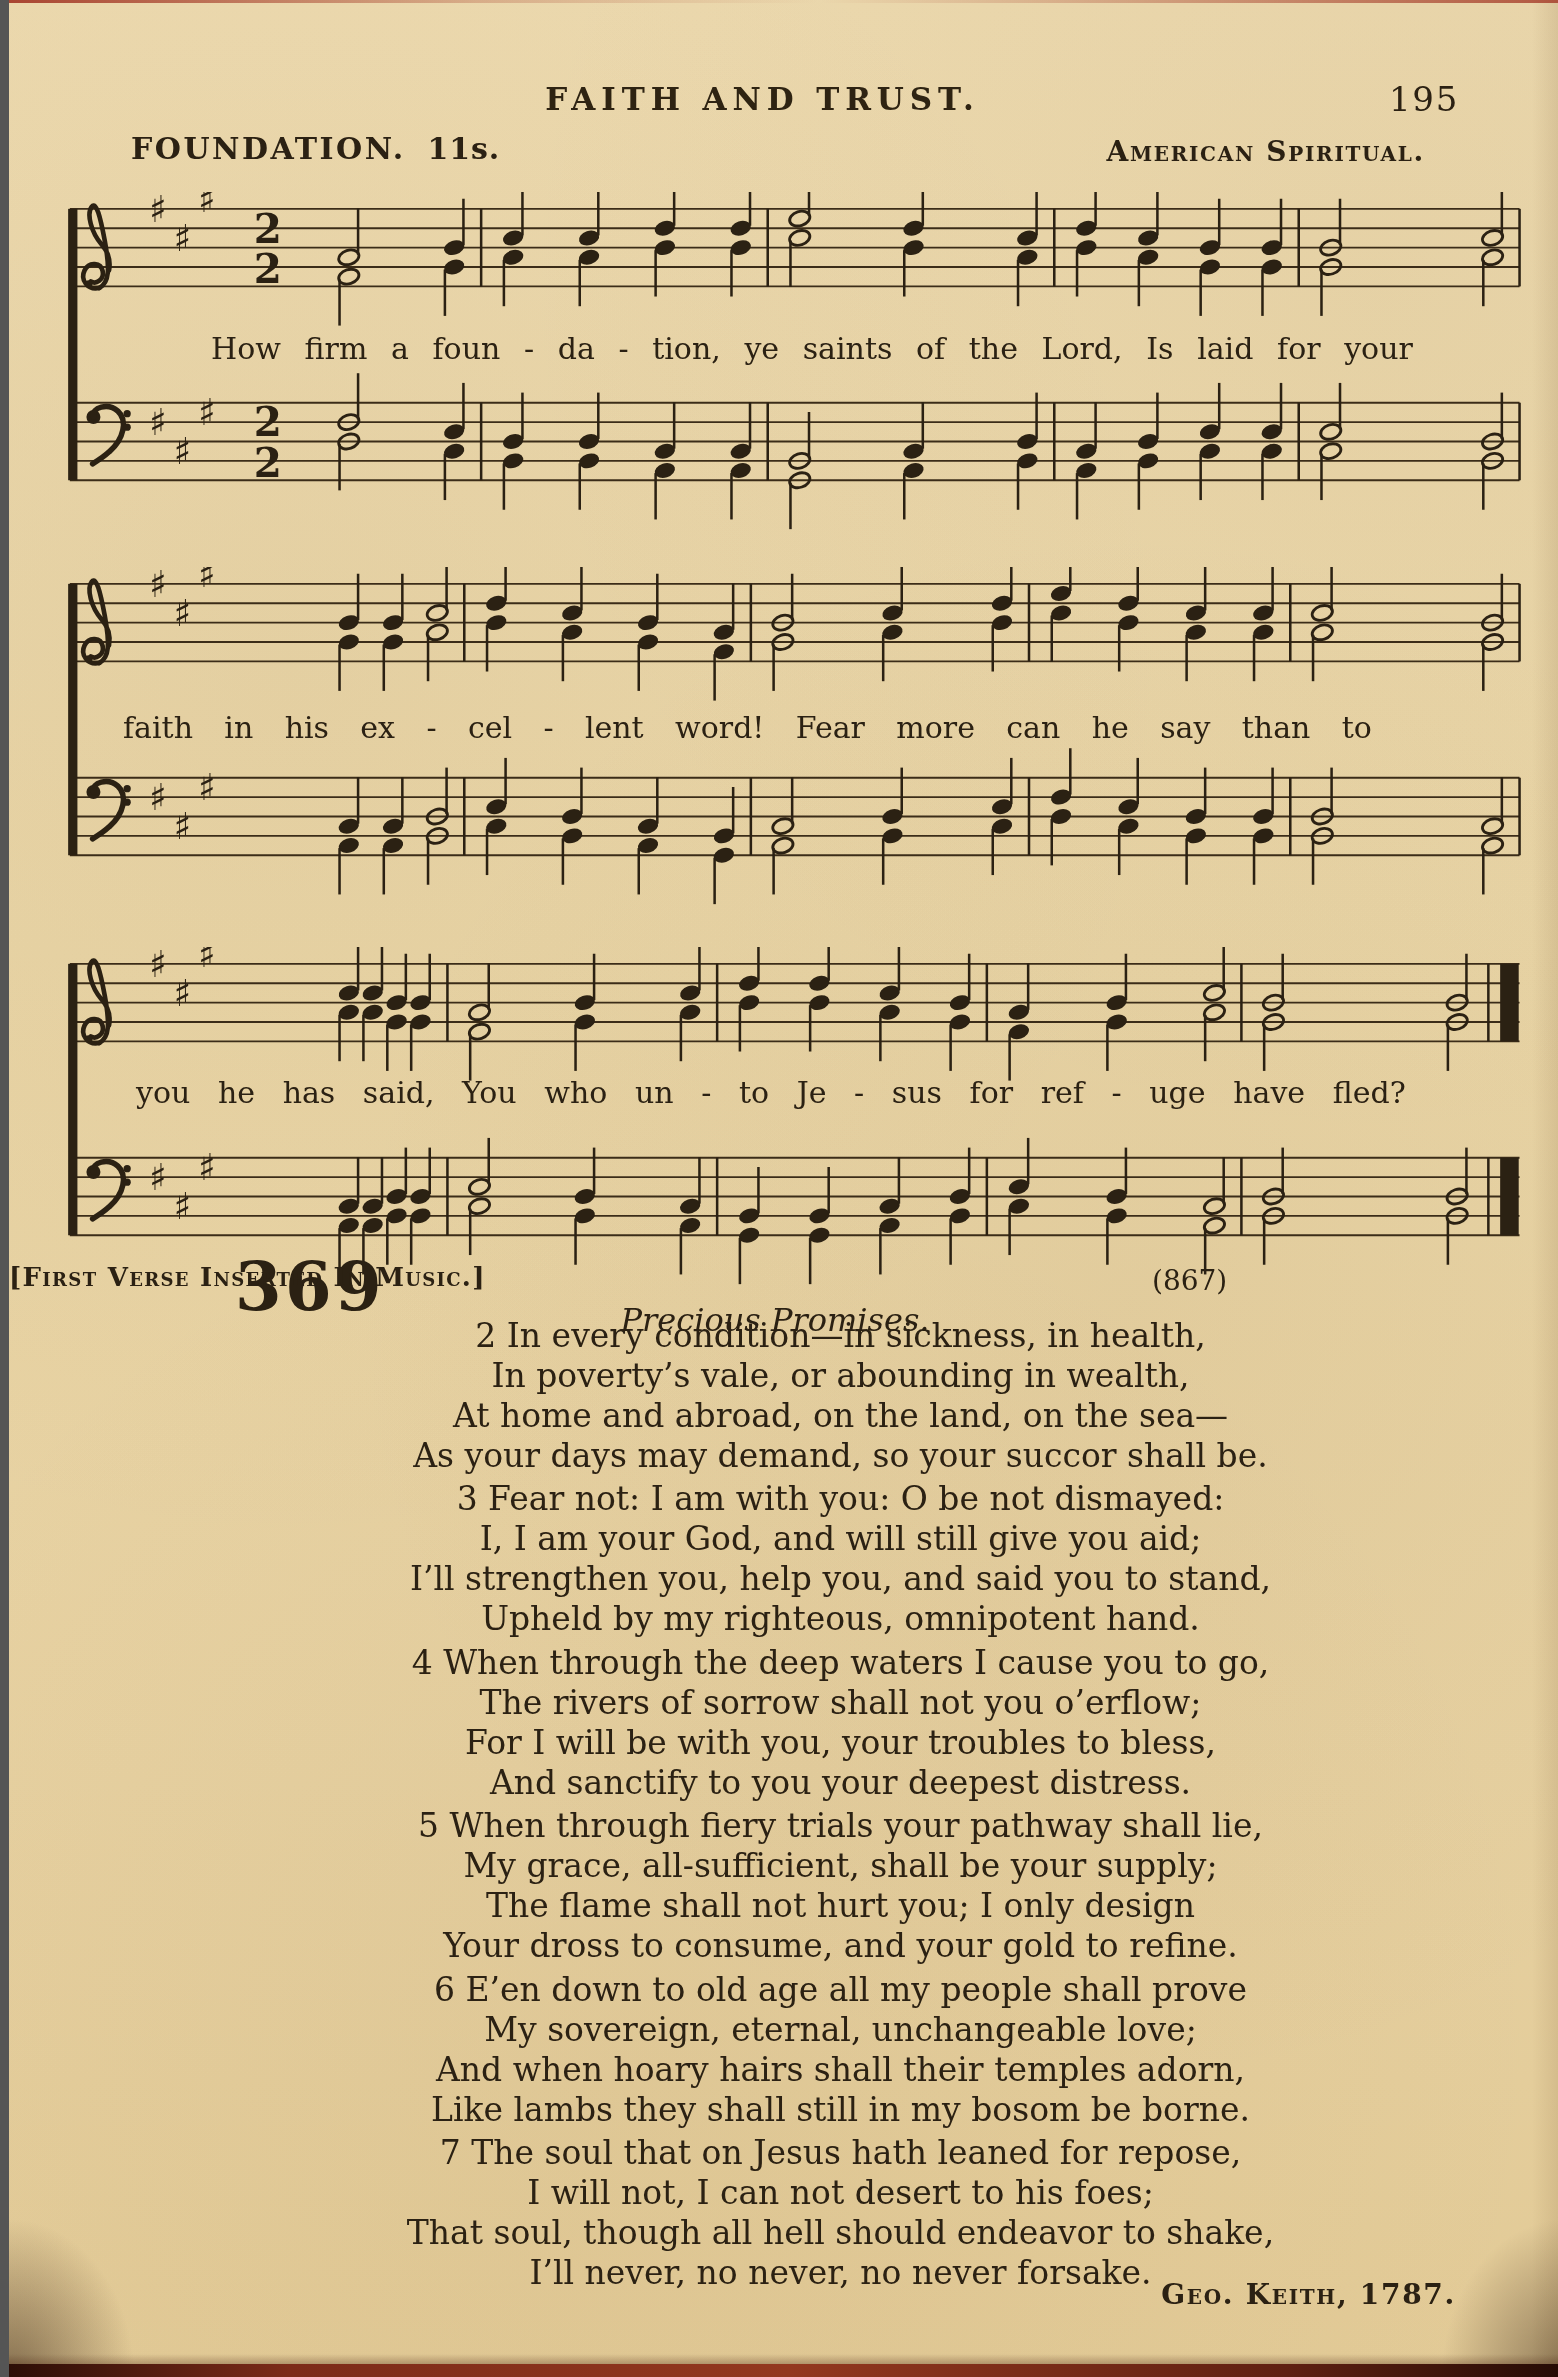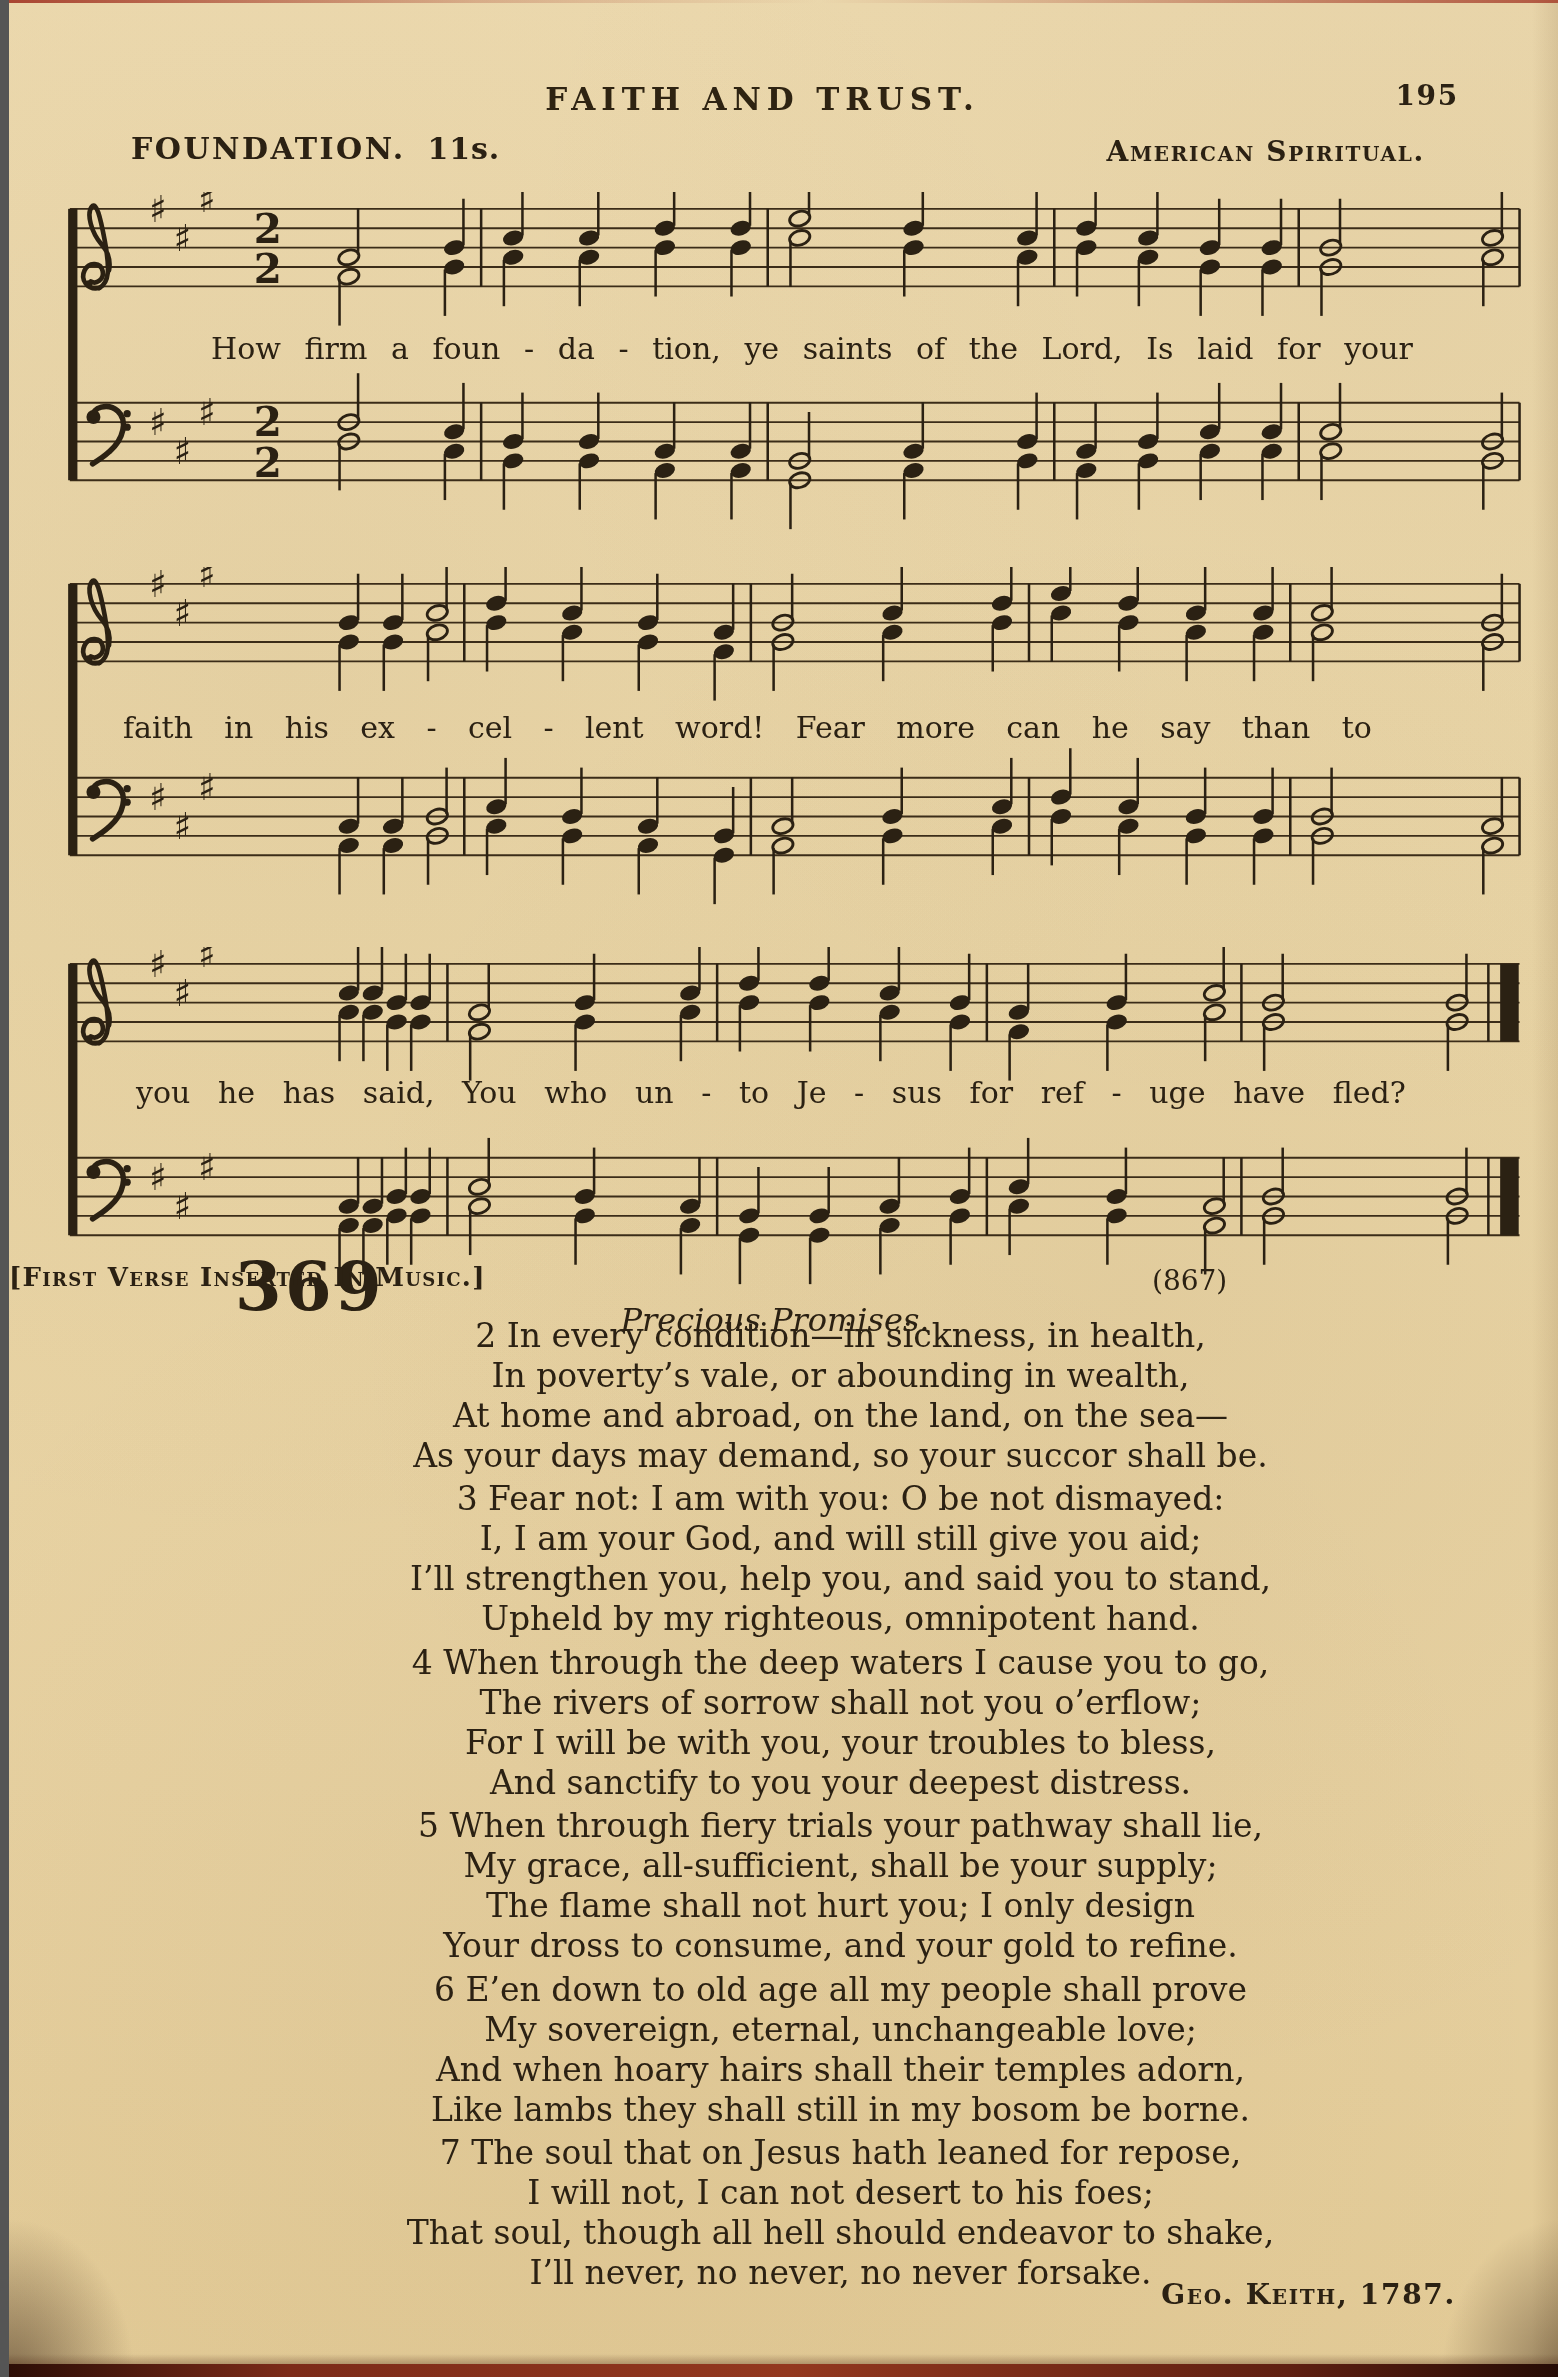--- a/index.html
+++ b/index.html
@@ -20,21 +20,21 @@
     background:linear-gradient(0deg,rgba(70,32,14,.3),transparent);}
   .corner-bl{position:absolute;left:0;bottom:0;width:127px;height:160px;pointer-events:none;
     background:radial-gradient(ellipse at 0% 100%,rgba(40,20,8,.5),transparent 70%);}
   .corner-br{position:absolute;right:0;bottom:0;width:127px;height:160px;pointer-events:none;
     background:radial-gradient(ellipse at 100% 100%,rgba(40,20,8,.45),transparent 70%);}
   .right-shade{position:absolute;right:0;top:0;bottom:0;width:35px;pointer-events:none;
     background:linear-gradient(270deg,rgba(96,64,26,.16),transparent);}
 
   .running-head{position:absolute;top:81px;left:0;right:51px;text-align:center;
     font-size:31px;font-weight:700;letter-spacing:5.9px;color:#2e2312;}
-  .page-num{position:absolute;top:79px;right:108px;font-size:28px;font-weight:700;letter-spacing:1.7px;}
+  .page-num{position:absolute;top:79px;right:108px;font-size:34px;font-weight:400;letter-spacing:1.7px;}
   .tune-name{position:absolute;top:131px;left:122px;font-size:30px;font-weight:700;letter-spacing:2.5px;}
   .tune-name .meter{margin-left:22px;letter-spacing:0.8px;}
   .source{position:absolute;top:135px;right:142px;font-size:28px;font-weight:600;
     font-variant:small-caps;letter-spacing:1.7px;}
 
   .system{position:absolute;left:46px;width:1476px;height:354px;}
   #sys0{top:192px;}  #sys1{top:567px;}  #sys2{top:947px;}
 
   .lyric{position:absolute;display:flex;justify-content:space-between;
     font-size:30px;color:#2b2113;white-space:nowrap;}

